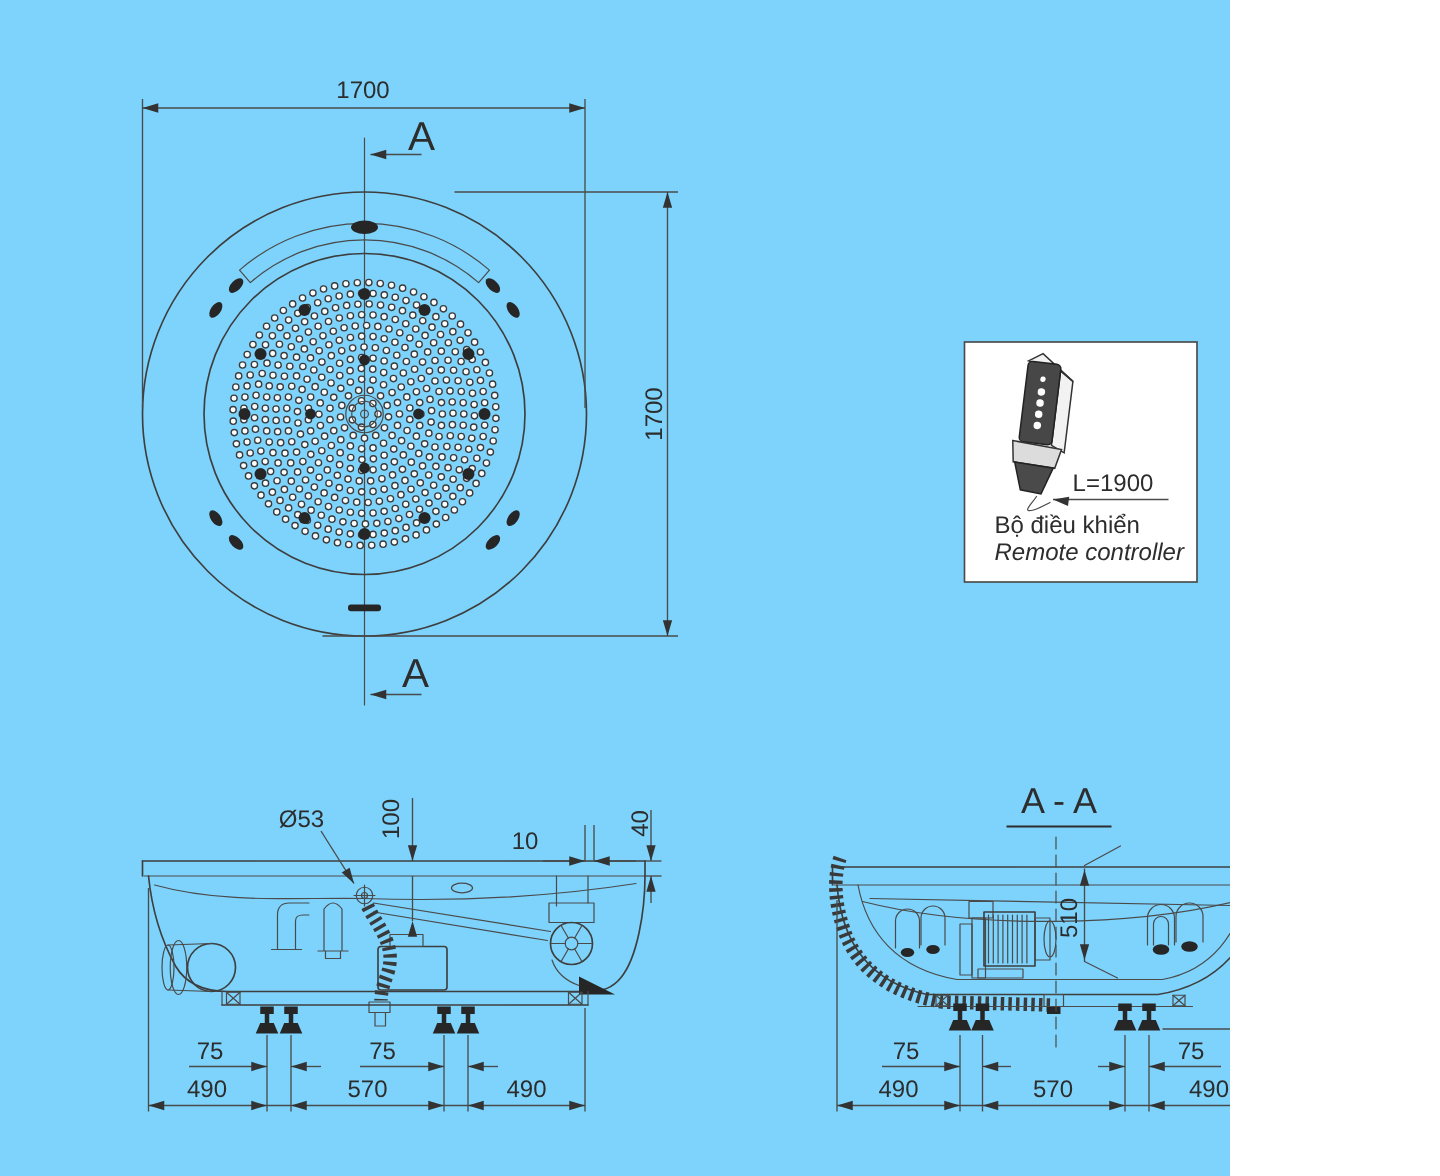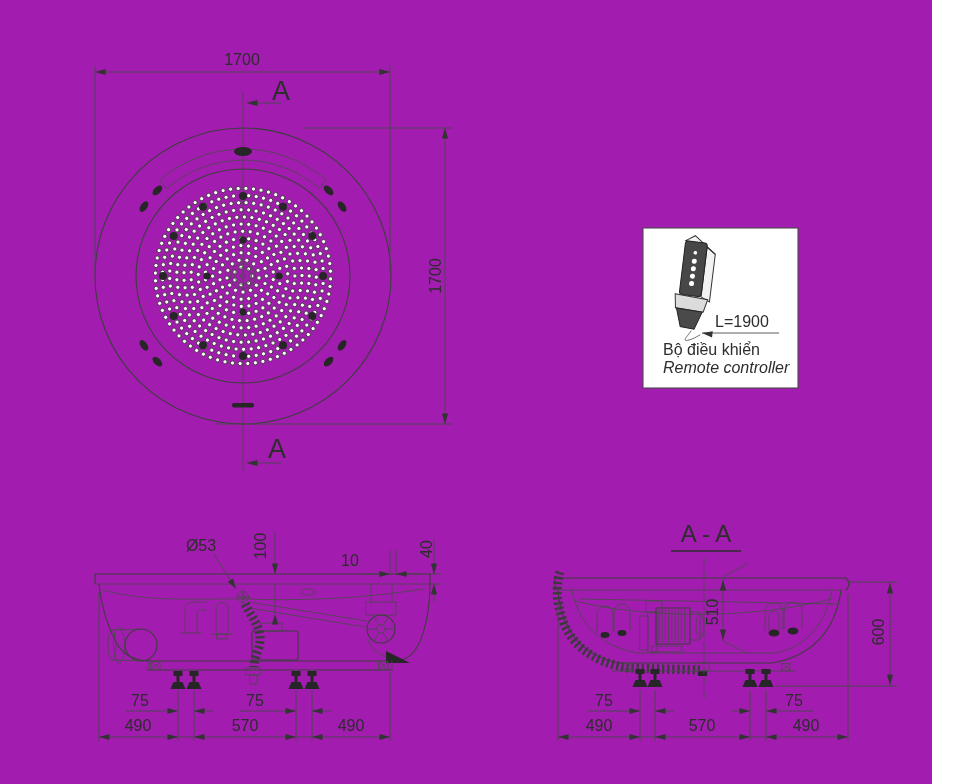--- a/index.html
+++ b/index.html
@@ -1,16 +1,16 @@
 <!DOCTYPE html>
 <html><head>
 <meta charset="utf-8">
 <style>
   html,body{margin:0;padding:0;background:#ffffff;}
-  .stage{position:relative;width:932px;height:784px;background:#a21caf;overflow:hidden;}
+  .stage{position:relative;width:820px;height:784px;background:#7dd3fc;overflow:hidden;}
   svg{display:block;}
   text{font-family:"Liberation Sans","DejaVu Sans",sans-serif;fill:#2d2d2d;font-size:16px;}
   .big{font-size:27px;}
   .ttl{font-size:24px;}
   .it{font-style:italic;}
   .ln{fill:none;stroke:#3e3e3e;stroke-width:1.1;stroke-linecap:round;stroke-linejoin:round;}
   .thin{fill:none;stroke:#4a4a4a;stroke-width:0.8;stroke-linecap:round;stroke-linejoin:round;}
   .dim{fill:none;stroke:#4a4a4a;stroke-width:0.9;stroke-linecap:butt;}
   .dash{stroke-dasharray:8 4;}
   .corr{fill:none;stroke:#3a3a3a;stroke-width:9;stroke-dasharray:2.3 2.8;}

